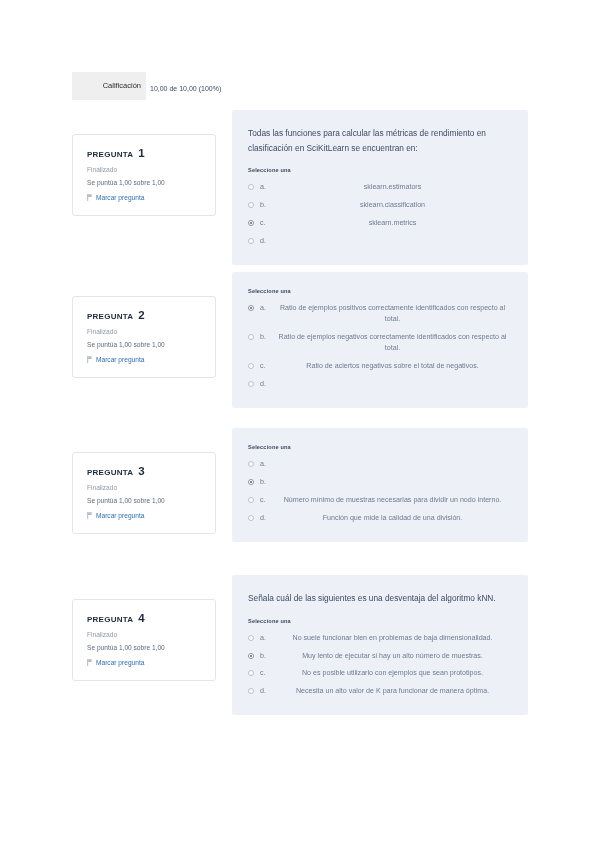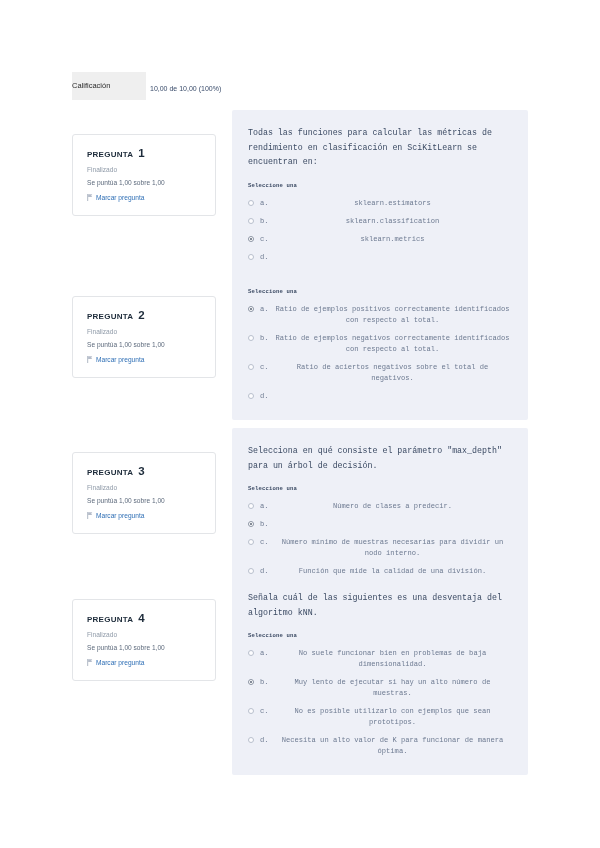--- a/index.html
+++ b/index.html
@@ -32,20 +32,21 @@
   }
   .grade-label-box {
     position: absolute;
     left: 0;
     top: 0;
     width: 74px;
     height: 28px;
     background: #efefef;
     display: flex;
     align-items: center;
+    justify-content: flex-end;
     padding-right: 5px;
     box-sizing: border-box;
   }
   .grade-label {
     font-size: 7.5px;
     color: #2b2b2b;
     line-height: 1;
     white-space: nowrap;
   }
   .grade-value {
@@ -119,21 +120,20 @@
   .flag-icon svg { display: block; }
 
   
   .qpanel {
     flex: 1 1 auto;
     background: #eef0f7;
     border-radius: 2px;
     box-sizing: border-box;
     padding: 16px 18px 18px 16px;
     min-height: 0;
-    font-family: Liberation Mono, monospace;
   }
   .qtext {
     font-size: 8.3px;
     line-height: 1.75;
     color: #3b4a63;
     margin: 0 0 12px 0;
   }
   .qprompt {
     font-size: 5.6px;
     font-weight: bold;
@@ -303,27 +303,25 @@
             <span class="flag-icon">
               <svg width="6" height="7" viewBox="0 0 6 7">
                 <path d="M0.7 0 L0.7 7" stroke="#9aa4b4" stroke-width="0.8"></path>
                 <path d="M1.1 0.3 L5.2 0.3 L4.2 1.7 L5.2 3.1 L1.1 3.1 Z" fill="#b6bdca"></path>
               </svg>
             </span>
             <span>Marcar pregunta</span>
           </div>
         </div>
         <div class="qpanel">
-          <div class="qtext">Selecciona en qué consiste el parámetro "max_depth" para un árbol de decisión.</div>
           <div class="qprompt">Seleccione una</div>
           <ul class="answers">
             <li class="answer">
               <span class="radio"></span>
               <span class="answer-letter">a.</span>
-              <span class="answer-text">Número de clases a predecir.</span>
             </li>
             <li class="answer">
               <span class="radio checked"></span>
               <span class="answer-letter">b.</span>
             </li>
             <li class="answer">
               <span class="radio"></span>
               <span class="answer-letter">c.</span>
               <span class="answer-text">Número mínimo de muestras necesarias para dividir un nodo interno.</span>
             </li>

